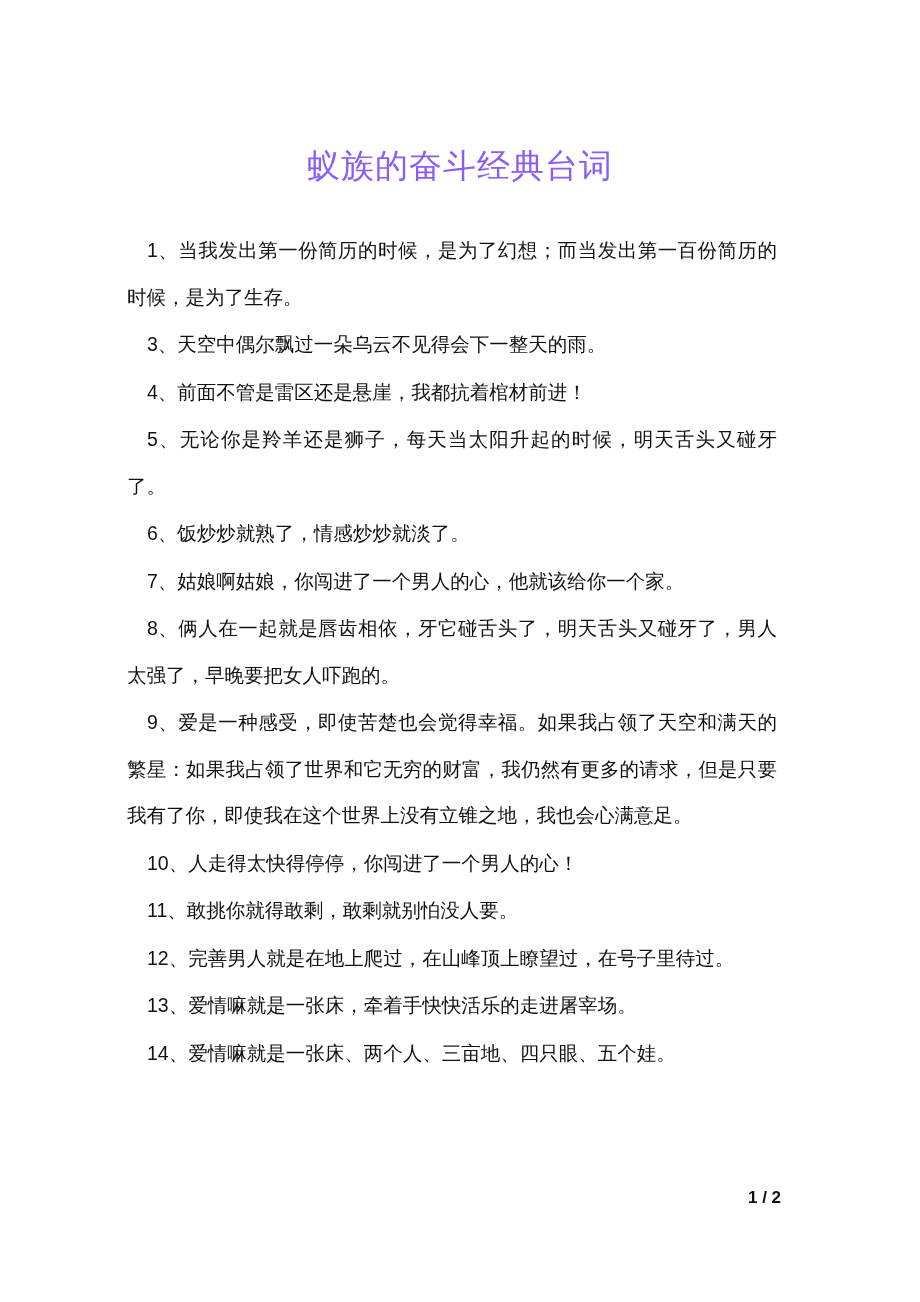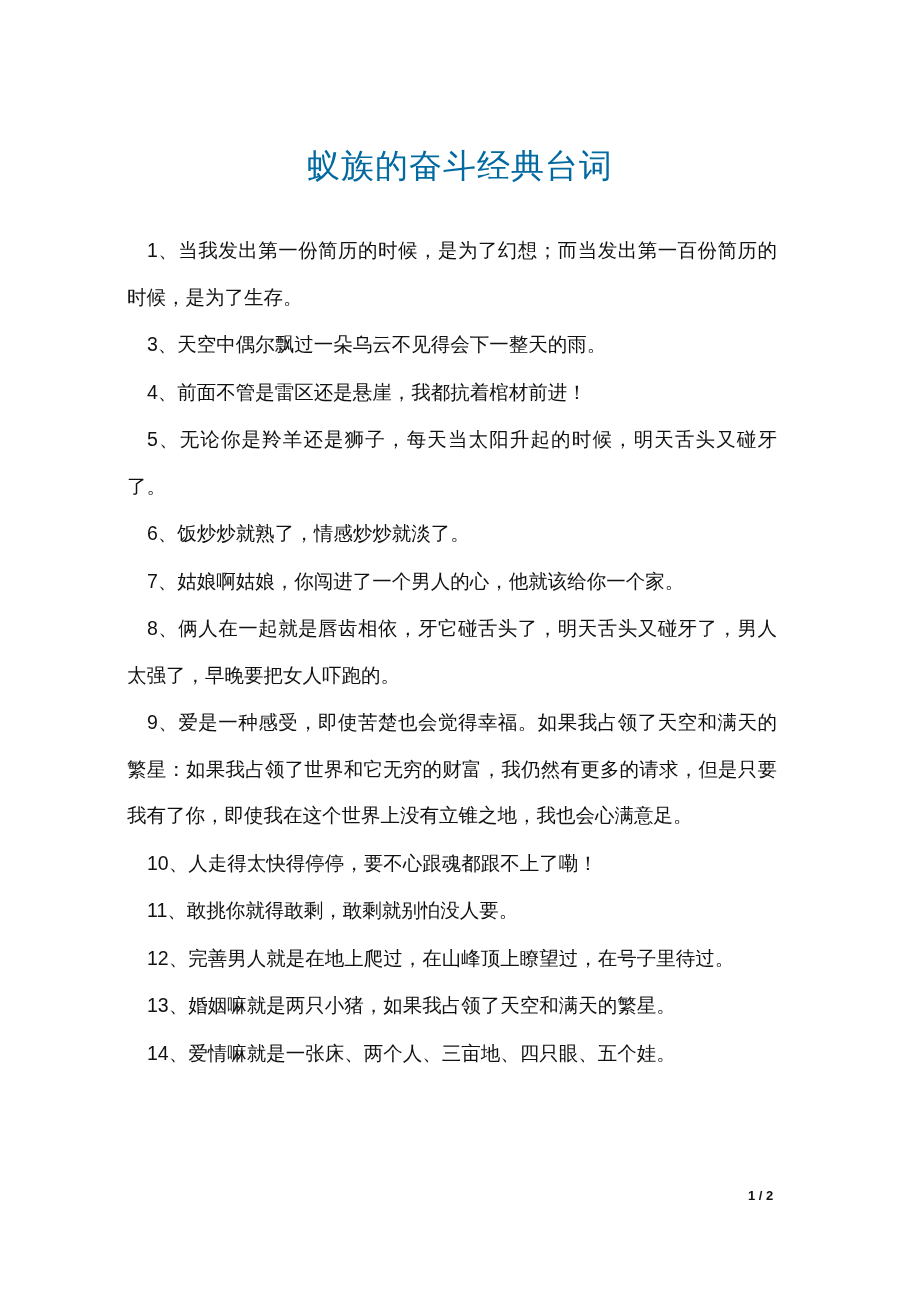--- a/index.html
+++ b/index.html
@@ -22,21 +22,21 @@
       height: 1302px;
     }
     .title {
       position: absolute;
       left: 0;
       width: 920px;
       top: 140px;
       text-align: center;
       font-size: 33px;
       line-height: 52px;
-      color: #0369a1;
+      color: #8b5cf6;
       font-family: "DejaVu Sans", "Liberation Sans", sans-serif;
       font-weight: normal;
       letter-spacing: 1px;
       margin: 0;
     }
     .body {
       position: absolute;
       left: 127px;
       top: 227px;
       width: 650px;
@@ -49,42 +49,42 @@
       text-indent: 20px;
       text-align: justify;
     }
     .num {
       font-family: "Liberation Sans", sans-serif;
     }
     .page-num {
       position: absolute;
       left: 748px;
       top: 1188px;
-      font-size: 13px;
+      font-size: 17px;
       font-weight: bold;
       font-family: "Liberation Sans", sans-serif;
       color: #111111;
     }
   </style>
 </head>
 <body>
 
 <div class="page">
   <h1 class="title">蚁族的奋斗经典台词</h1>
 
   <div class="body">
     <p class="para"><span class="num">1、</span><span>当我发出第一份简历的时候，是为了幻想；而当发出第一百份简历的时候，是为了生存。</span></p>
     <p class="para"><span class="num">3、</span><span>天空中偶尔飘过一朵乌云不见得会下一整天的雨。</span></p>
     <p class="para"><span class="num">4、</span><span>前面不管是雷区还是悬崖，我都抗着棺材前进！</span></p>
     <p class="para"><span class="num">5、</span><span>无论你是羚羊还是狮子，每天当太阳升起的时候，明天舌头又碰牙了。</span></p>
     <p class="para"><span class="num">6、</span><span>饭炒炒就熟了，情感炒炒就淡了。</span></p>
     <p class="para"><span class="num">7、</span><span>姑娘啊姑娘，你闯进了一个男人的心，他就该给你一个家。</span></p>
     <p class="para"><span class="num">8、</span><span>俩人在一起就是唇齿相依，牙它碰舌头了，明天舌头又碰牙了，男人太强了，早晚要把女人吓跑的。</span></p>
     <p class="para"><span class="num">9、</span><span>爱是一种感受，即使苦楚也会觉得幸福。如果我占领了天空和满天的繁星：如果我占领了世界和它无穷的财富，我仍然有更多的请求，但是只要我有了你，即使我在这个世界上没有立锥之地，我也会心满意足。</span></p>
-    <p class="para"><span class="num">10、</span><span>人走得太快得停停，要不心跟魂都跟不上了嘞！</span></p>
+    <p class="para"><span class="num">10、</span><span>人走得太快得停停，你闯进了一个男人的心！</span></p>
     <p class="para"><span class="num">11、</span><span>敢挑你就得敢剩，敢剩就别怕没人要。</span></p>
     <p class="para"><span class="num">12、</span><span>完善男人就是在地上爬过，在山峰顶上瞭望过，在号子里待过。</span></p>
-    <p class="para"><span class="num">13、</span><span>婚姻嘛就是两只小猪，如果我占领了天空和满天的繁星。</span></p>
+    <p class="para"><span class="num">13、</span><span>爱情嘛就是一张床，牵着手快快活乐的走进屠宰场。</span></p>
     <p class="para"><span class="num">14、</span><span>爱情嘛就是一张床、两个人、三亩地、四只眼、五个娃。</span></p>
   </div>
 
   <div class="page-num">1 / 2</div>
 </div>
 
 </body></html>

